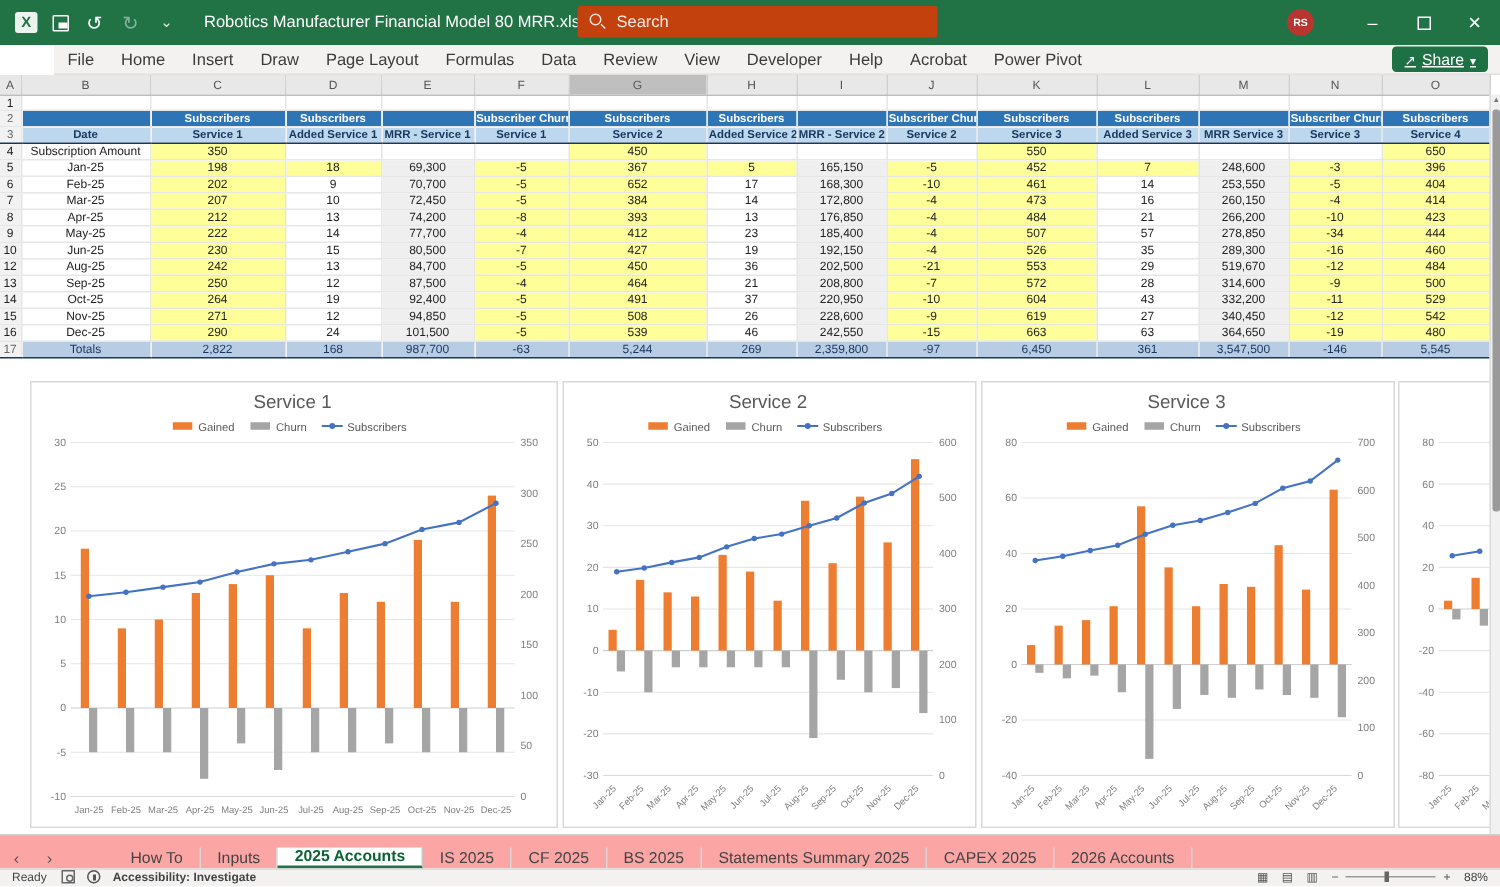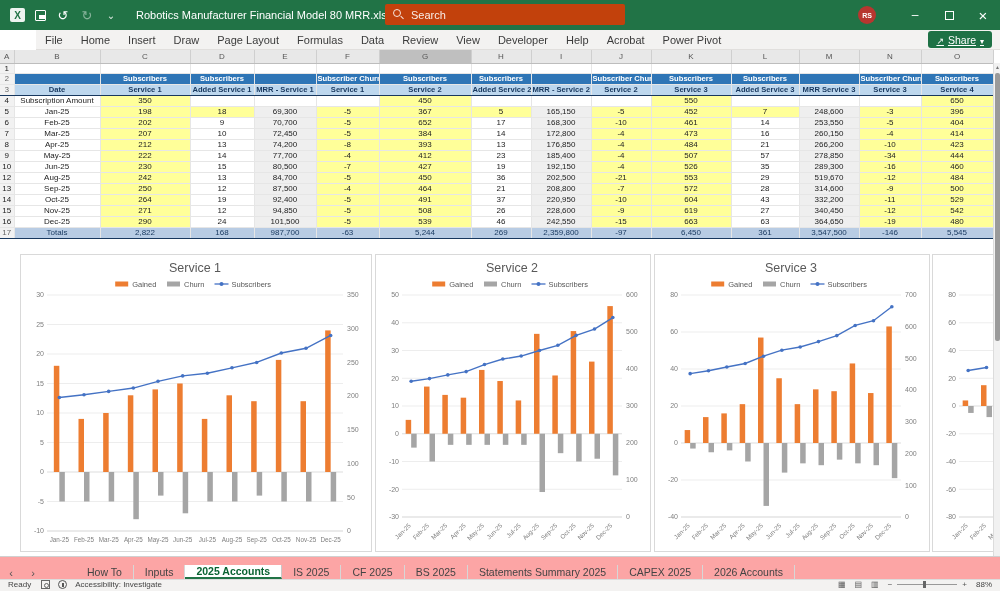--- a/index.html
+++ b/index.html
@@ -75,21 +75,21 @@
   .stab.active { background:#fff; font-weight:bold; color:#0A6332; border-bottom:2px solid #217346; border-right:1px solid #C8C8C8; }
 
   
   .statusbar { position:absolute; left:0; right:0; bottom:0; height:12px; background:#F3F2F1; border-top:1px solid #DCDCDC; display:flex; align-items:flex-start; font-size:8px; color:#444; }
   .statusbar .ready { padding:0 10px 0 8px; }
   .sicon { width:9px; height:9px; margin-right:8px; position:relative; }
   .icon-macro { border:1px solid #666; }
   .icon-macro::after { content:""; position:absolute; left:2px; top:2px; width:3px; height:3px; border:1px solid #666; border-radius:50%; }
   .icon-access { border:1px solid #555; border-radius:50%; }
   .icon-access::after { content:""; position:absolute; left:3px; top:2px; width:2px; height:4px; background:#555; }
-  .acc-label { font-weight:normal; }
+  .acc-label { font-weight:bold; }
   .sb-right { margin-left:auto; display:flex; align-items:center; gap:9px; padding-right:8px; }
   .vicon { font-size:8px; color:#555; }
   .icon-vnormal::before { content:"\25A6"; }
   .icon-vpage::before { content:"\25A4"; }
   .icon-vbreak::before { content:"\25A5"; }
   .zoomctl { display:flex; align-items:center; gap:5px; color:#555; }
   .zline { width:60px; height:1px; background:#999; position:relative; }
   .zthumb { position:absolute; left:26px; top:-3px; width:3px; height:7px; background:#666; }
   .zminus::before { content:"\2212"; }
   .zplus::before { content:"+"; }

